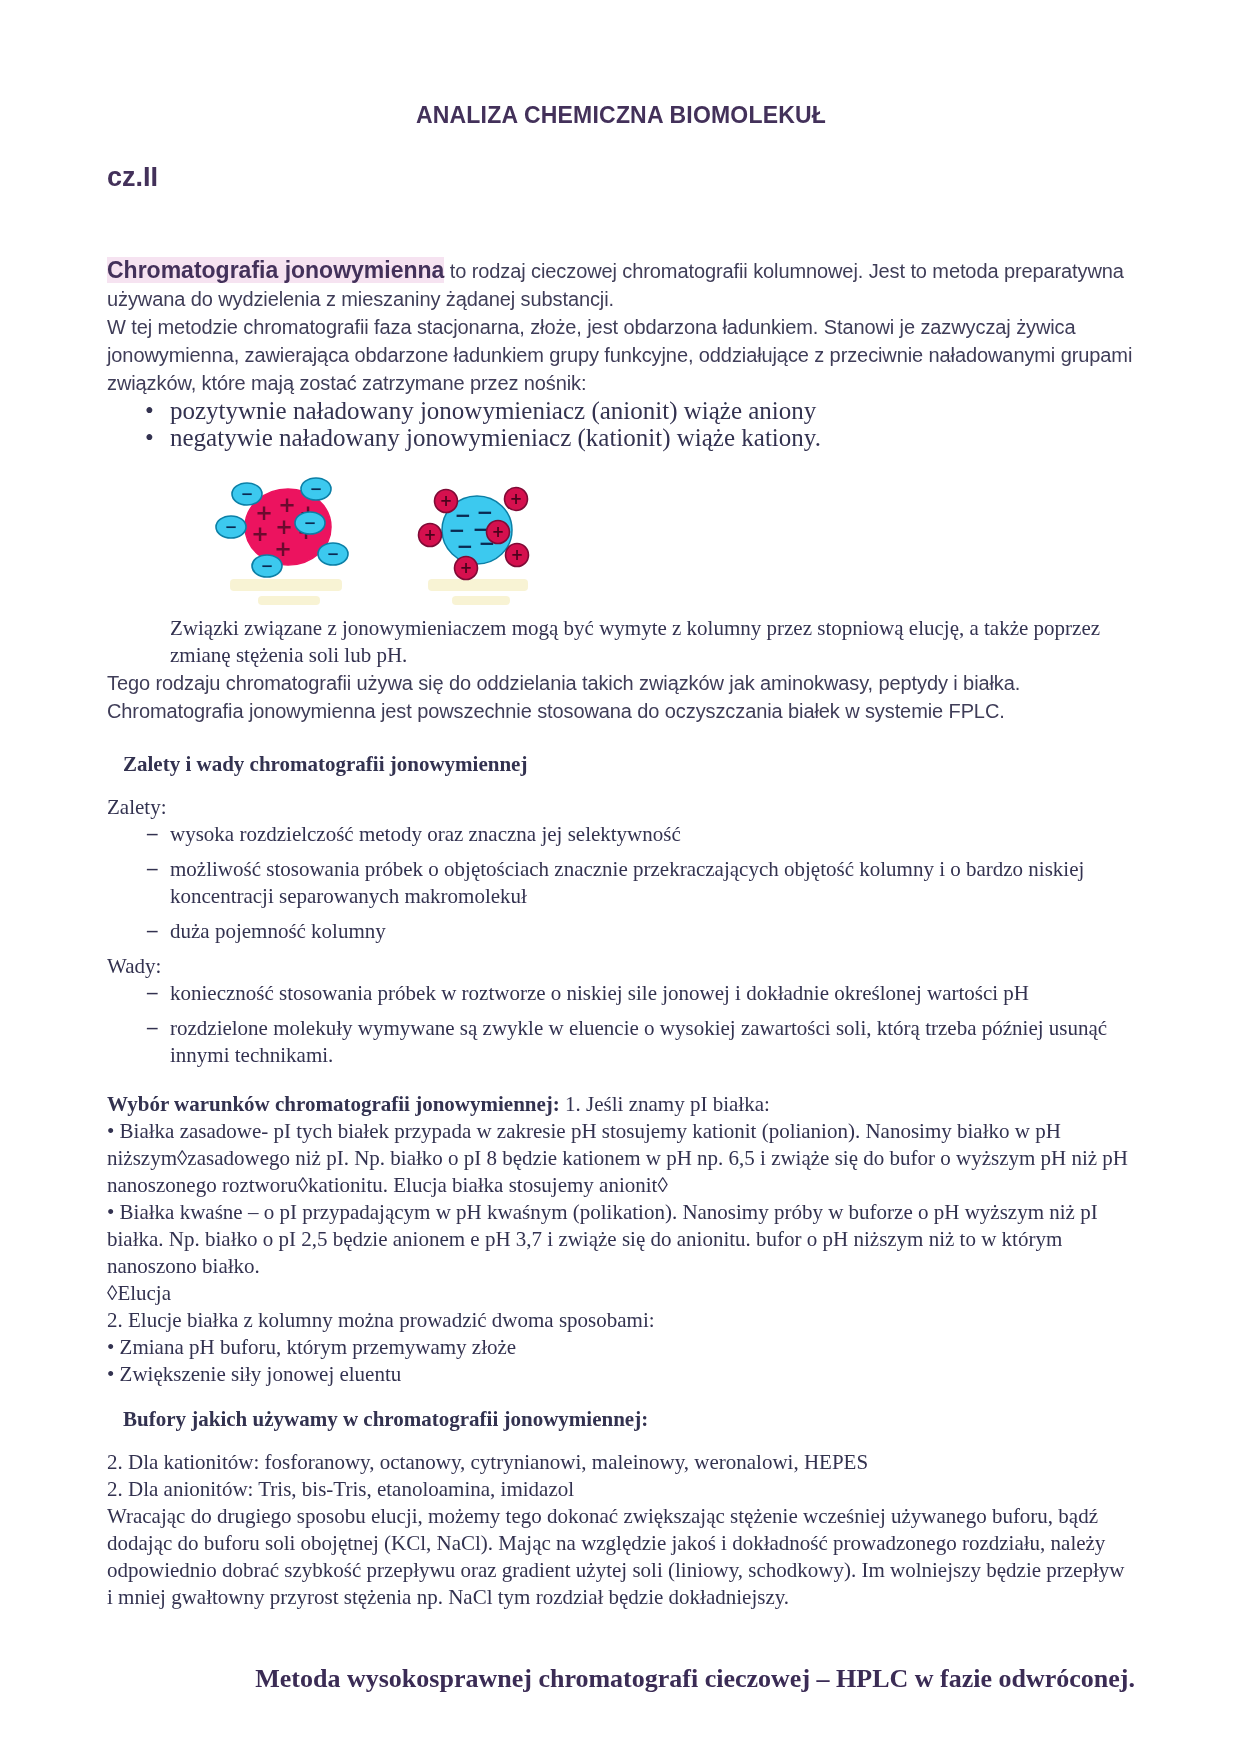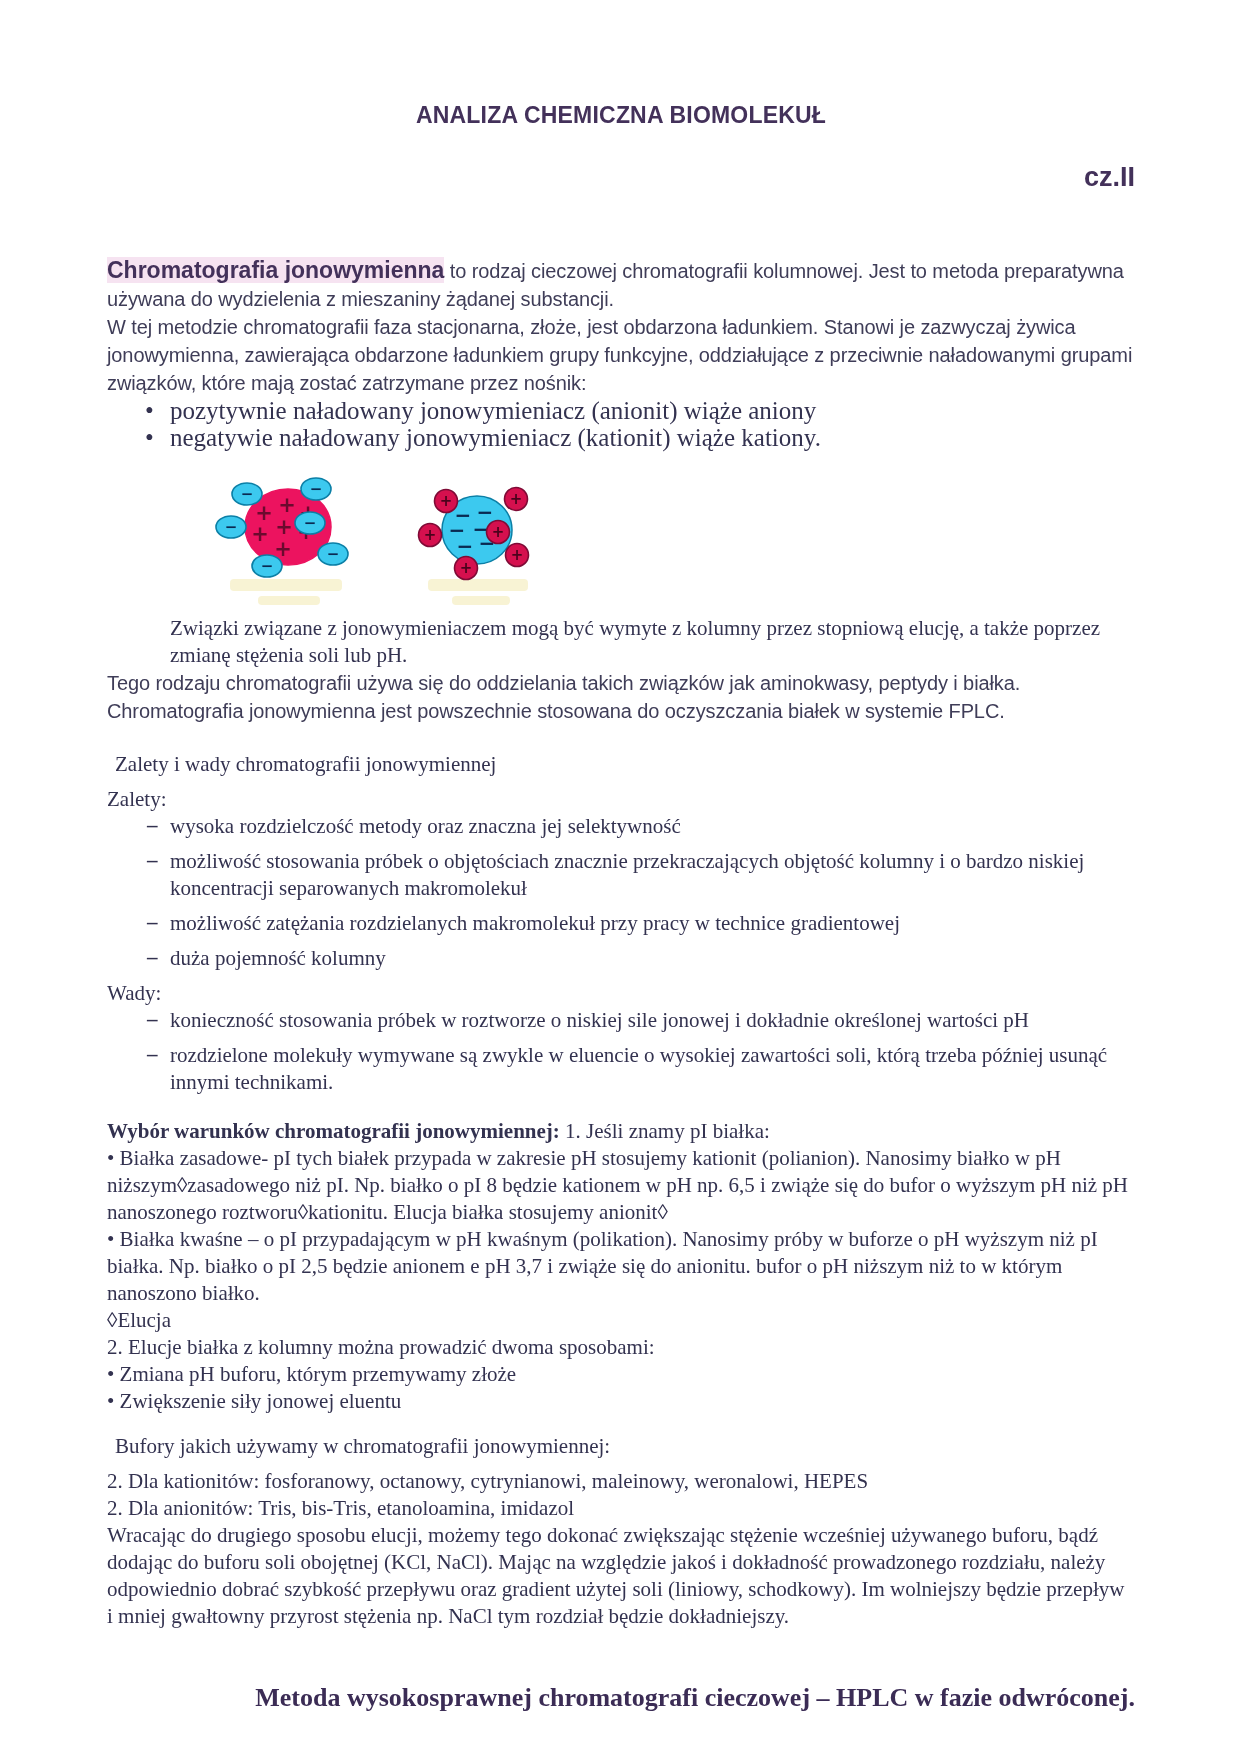--- a/index.html
+++ b/index.html
@@ -12,21 +12,21 @@
   }
   .page{position:relative;width:1240px;height:1754px;background:#fff;}
   .content{margin:0 105px 0 107px;width:1028px;padding-top:102px;}
 
   .doc-title{
     margin:0;text-align:center;
     font-size:23px;font-weight:bold;letter-spacing:.2px;
     color:var(--c-title,#43315A);
   }
   .doc-subtitle{
-    margin:33px 0 0;text-align:right;
+    margin:33px 0 0;text-align:left;
     font-size:27px;font-weight:bold;
     color:var(--c-title,#43315A);
   }
 
   .sans{font-family:"Liberation Sans",sans-serif;font-size:20px;line-height:28px;
         letter-spacing:-0.1px;color:var(--c-sans,#3F3D58);margin:0;}
   .serif{font-family:"Liberation Serif",serif;font-size:21px;line-height:27px;
          color:var(--c-serif,#333250);margin:0;}
 
   .intro{margin-top:63px;}
@@ -45,21 +45,21 @@
   .disc-list li{font-family:"Liberation Serif",serif;font-size:25px;line-height:27px;
                 color:var(--c-serif,#333250);}
   .dash-list li{font-family:"Liberation Serif",serif;font-size:21px;line-height:27px;
                 color:var(--c-serif,#333250);margin-bottom:8px;}
   .dash-list li::before{content:"\2013";position:absolute;left:40px;top:-1px;font-weight:bold;}
 
   .diagram{margin:6px 0 0 93px;height:152px;}
 
   .indent-para{padding-left:63px;margin-top:6px;}
 
-  .sec-heading{font-weight:normal;margin:8px;}
+  .sec-heading{font-weight:bold;margin:16px;}
   .mt-zalety{margin-top:26px;}
   .mt-wady{margin-top:2px;}
   .mt-wybor{margin-top:22px;}
   .mt-bufory{margin-top:18px;}
 
   .hplc-heading{
     margin:52px 0 0;
     font-family:"Liberation Serif",serif;
     font-size:26px;font-weight:bold;line-height:32px;
     color:var(--c-hplc,#3B2C55);
@@ -138,21 +138,20 @@
 
     <p class="serif indent-para">Związki związane z jonowymieniaczem mogą być wymyte z kolumny przez stopniową elucję, a także poprzez zmianę stężenia soli lub pH.</p>
     <p class="sans">Tego rodzaju chromatografii używa się do oddzielania takich związków jak aminokwasy, peptydy i białka.</p>
     <p class="sans">Chromatografia jonowymienna jest powszechnie stosowana do oczyszczania białek w systemie FPLC.</p>
 
     <p class="serif sec-heading mt-zalety">Zalety i wady chromatografii jonowymiennej</p>
     <p class="serif">Zalety:</p>
     <ul class="plain dash-list">
       <li><span>wysoka rozdzielczość metody oraz znaczna jej selektywność</span></li>
       <li><span>możliwość stosowania próbek o objętościach znacznie przekraczających objętość kolumny i o bardzo niskiej koncentracji separowanych makromolekuł</span></li>
-      <li><span>możliwość zatężania rozdzielanych makromolekuł przy pracy w technice gradientowej</span></li>
       <li><span>duża pojemność kolumny</span></li>
     </ul>
     <p class="serif mt-wady">Wady:</p>
     <ul class="plain dash-list">
       <li><span>konieczność stosowania próbek w roztworze o niskiej sile jonowej i dokładnie określonej wartości pH</span></li>
       <li><span>rozdzielone molekuły wymywane są zwykle w eluencie o wysokiej zawartości soli, którą trzeba później usunąć innymi technikami.</span></li>
     </ul>
 
     <p class="serif mt-wybor"><strong>Wybór warunków chromatografii jonowymiennej:</strong><span> 1. Jeśli znamy pI białka:</span></p>
     <p class="serif">• Białka zasadowe- pI tych białek przypada w zakresie pH stosujemy kationit (polianion). Nanosimy białko w pH niższym◊zasadowego niż pI. Np. białko o pI 8 będzie kationem w pH np. 6,5 i zwiąże się do bufor o wyższym pH niż pH nanoszonego roztworu◊kationitu. Elucja białka stosujemy anionit◊</p>

